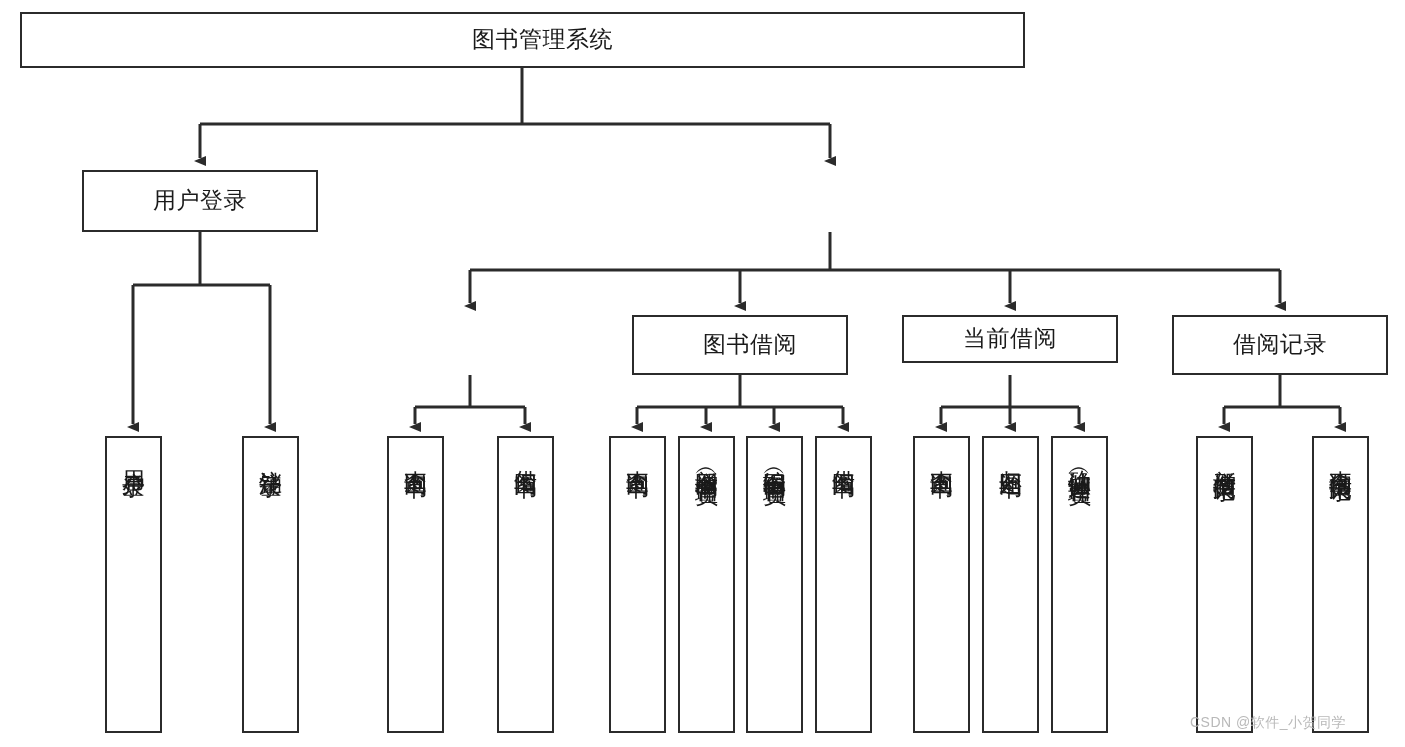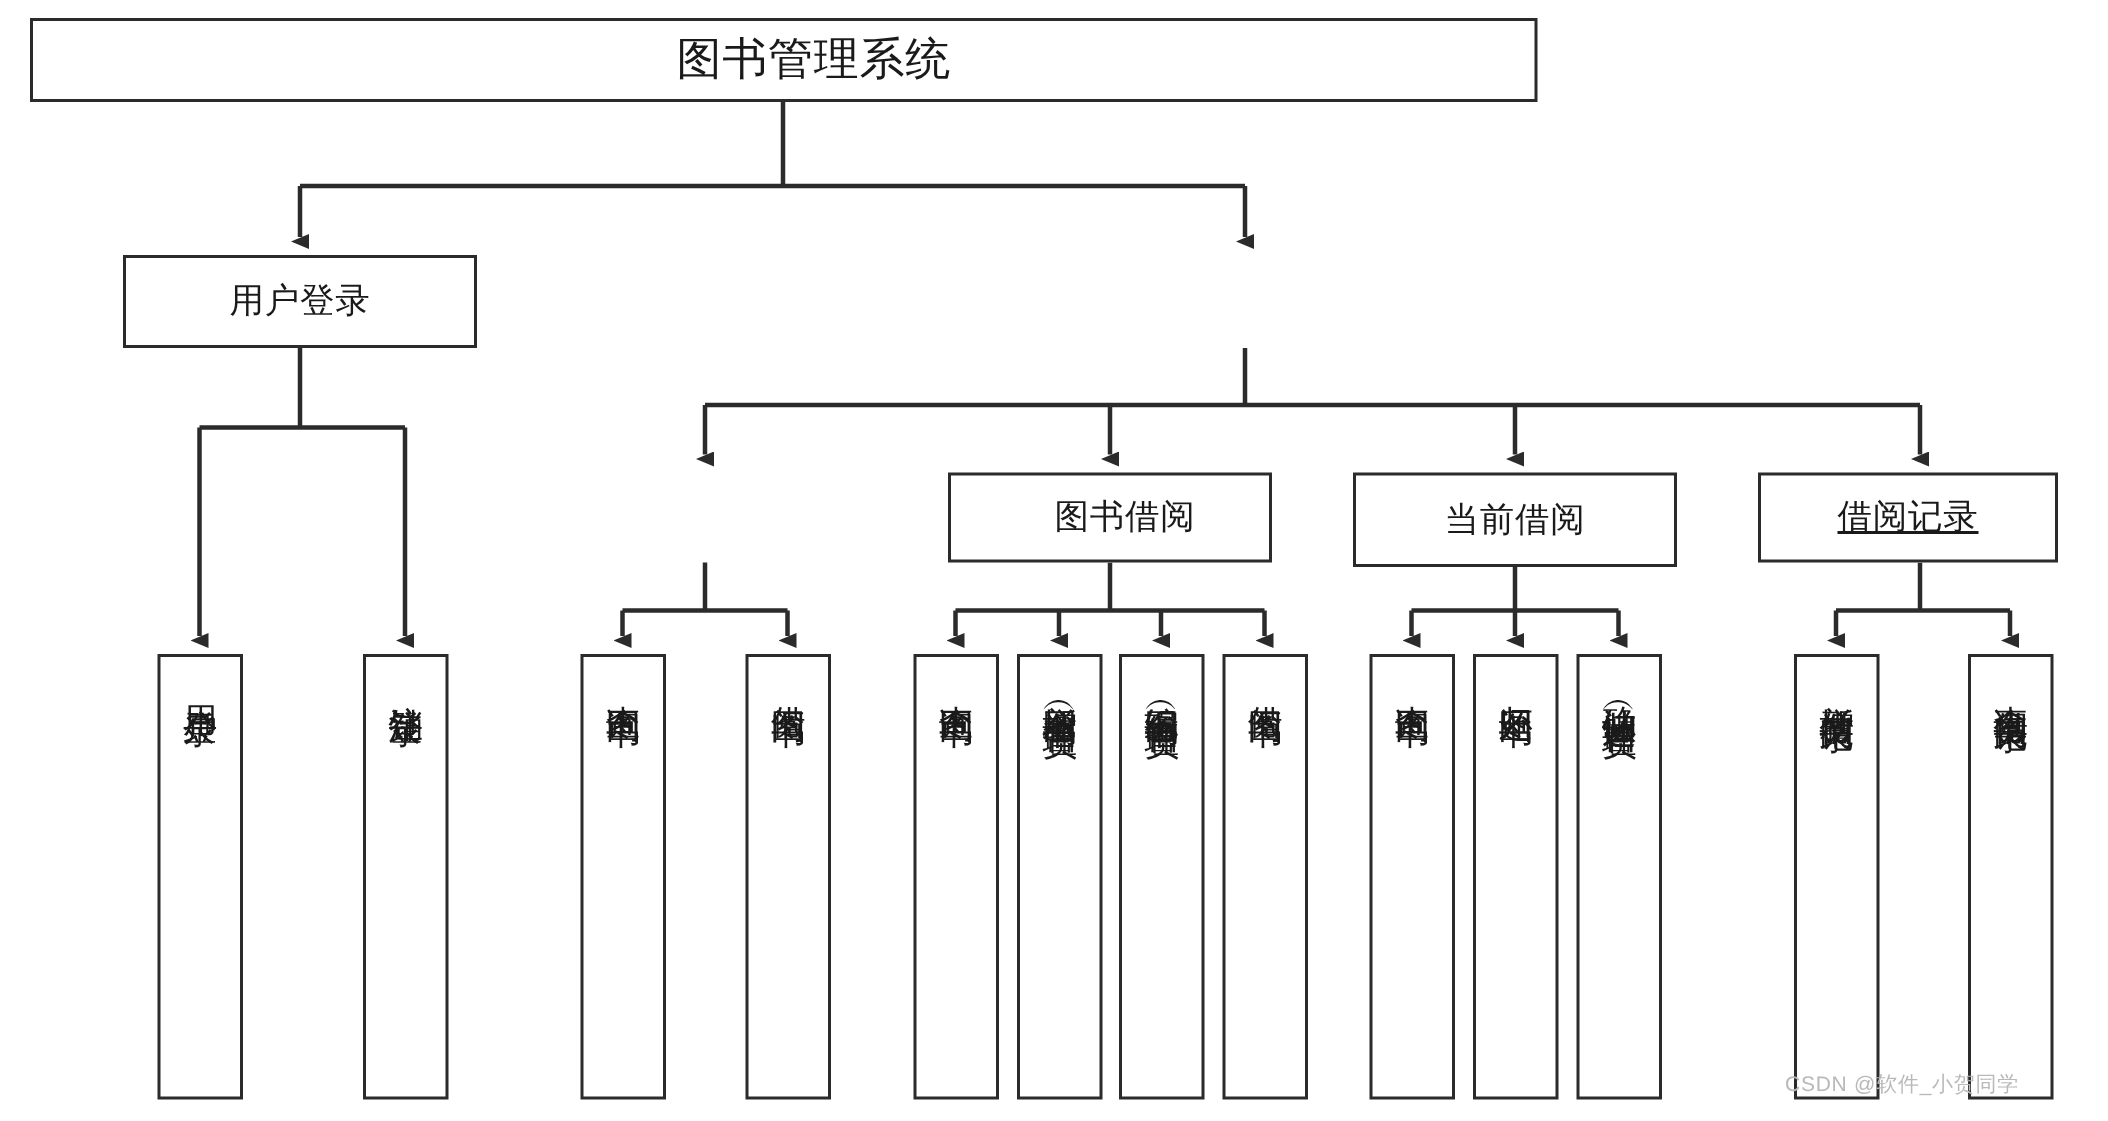--- a/index.html
+++ b/index.html
@@ -38,21 +38,21 @@
     display: block;
     text-align: center;
     line-height: 1.28;
     letter-spacing: 0.5px;
     white-space: pre;
   }
   .node.horizontal .node-label {
     font-size: 23px;
   }
   .node.root .node-label {
-    font-size: 30px;
+    font-size: 23px;
     margin-left: 40px;
   }
   .node.vertical {
     align-items: flex-start;
     justify-content: center;
     padding-top: 14px;
   }
   .node.vertical .node-label {
     writing-mode: vertical-rl;
     text-orientation: upright;
@@ -134,25 +134,25 @@
   <div class="node horizontal" style="left:82px; top:170px; width:236px; height:62px;">
     <span class="node-label">用户登录</span>
   </div>
 
 
 
   <div class="node horizontal" style="left:632px; top:315px; width:216px; height:60px;padding-left:20px;">
     <span class="node-label">图书借阅</span>
   </div>
 
-  <div class="node horizontal" style="left:902px; top:315px; width:216px; height:63px;">
+  <div class="node horizontal" style="left:902px; top:315px; width:216px; height:48px;">
     <span class="node-label">当前借阅</span>
   </div>
 
-  <div class="node horizontal" style="left:1172px; top:315px; width:200px; height:60px;text-decoration:underline;">
+  <div class="node horizontal" style="left:1172px; top:315px; width:216px; height:60px;">
     <span class="node-label">借阅记录</span>
   </div>
 
   <div class="node vertical" style="left:105px; top:436px; width:57px; height:297px;">
     <span class="node-label">用户登录</span>
   </div>
 
   <div class="node vertical" style="left:242px; top:436px; width:57px; height:297px;">
     <span class="node-label">注销登录</span>
   </div>

